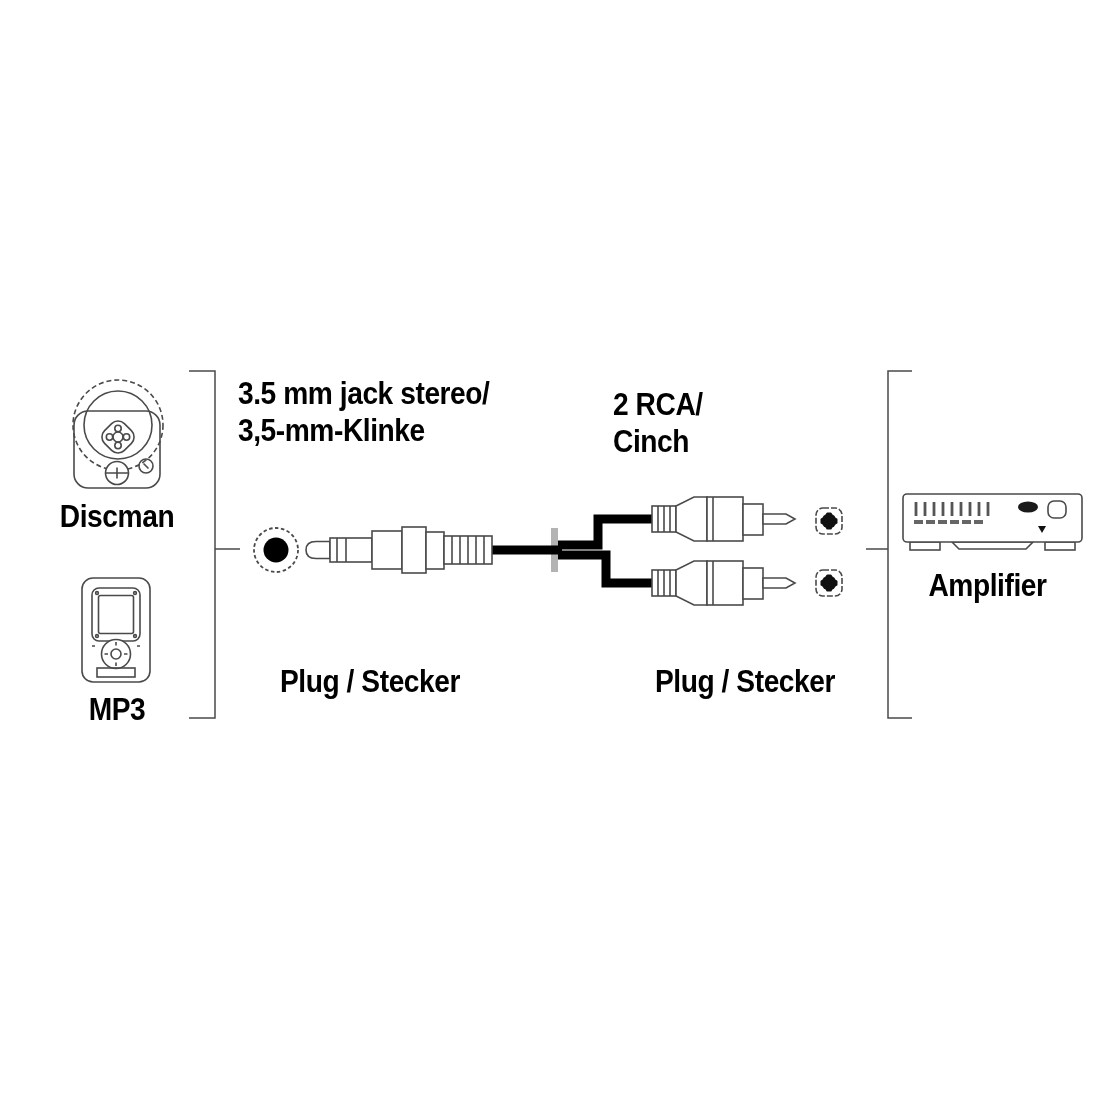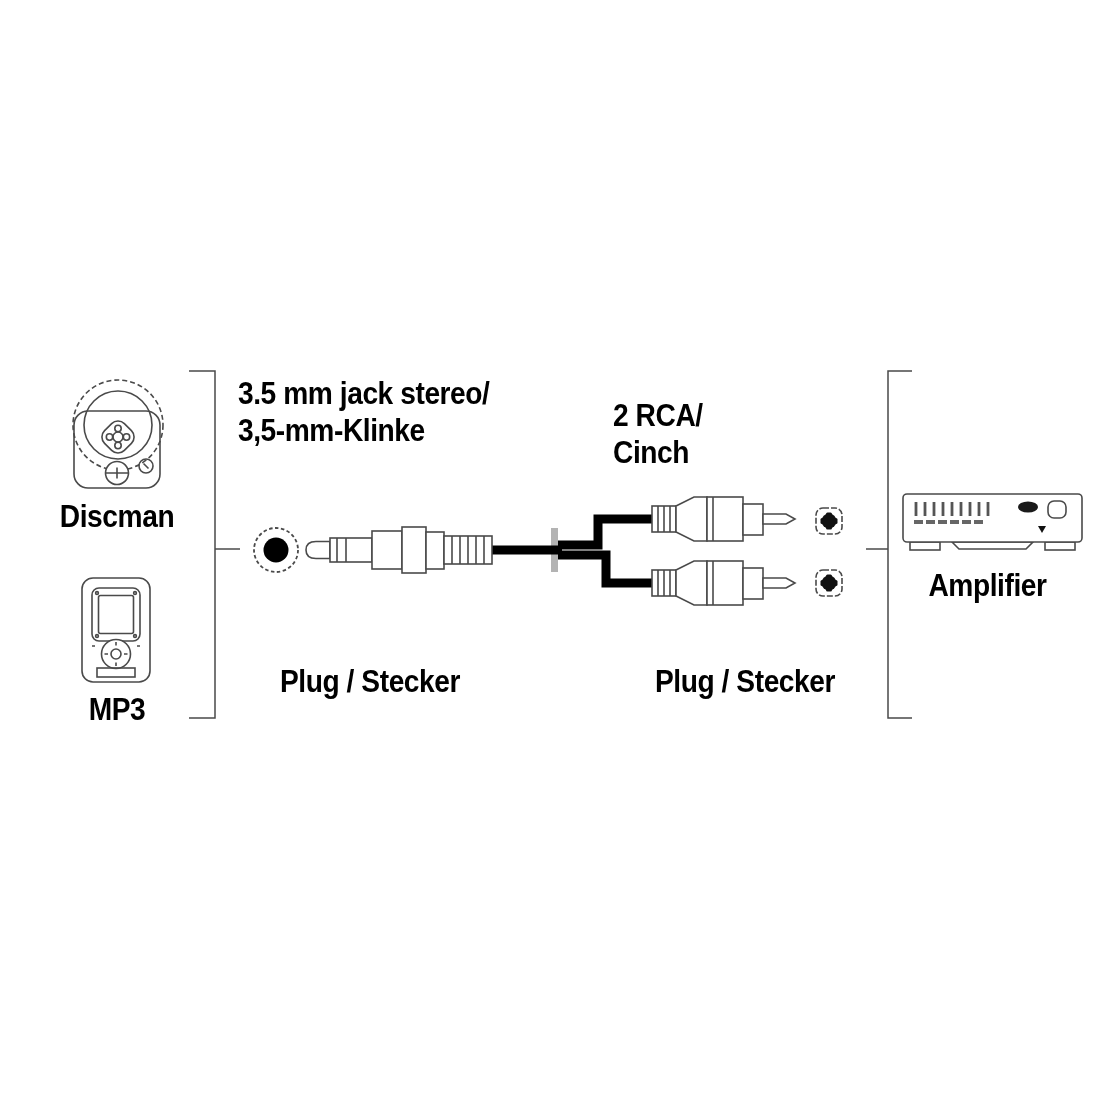--- a/index.html
+++ b/index.html
@@ -73,21 +73,21 @@
       <path d="M4,6 H30 V353 H4"></path>
       <path d="M30,184 H55"></path>
     </g>
   </svg>
 
   <div class="heading" style="left:220px; top:375px; width:300px;">
     <div>3.5 mm jack stereo/</div>
     <div>3,5-mm-Klinke</div>
   </div>
 
-  <div class="heading" style="left:595px; top:397px; width:300px;">
+  <div class="heading" style="left:595px; top:386px; width:300px;">
     <div>2 RCA/</div>
     <div>Cinch</div>
   </div>
 
   <svg class="abs" style="left:250px; top:524px;" width="52" height="52" viewBox="0 0 52 52">
     <circle cx="26" cy="26" r="22" fill="none" stroke="#4a4a4a" stroke-width="1.8" stroke-dasharray="3.5 2.5"></circle>
     <circle cx="26" cy="26" r="12.5" fill="#000000"></circle>
   </svg>
 
   <svg class="abs" style="left:300px; top:490px;" width="500" height="120" viewBox="0 0 500 120">

